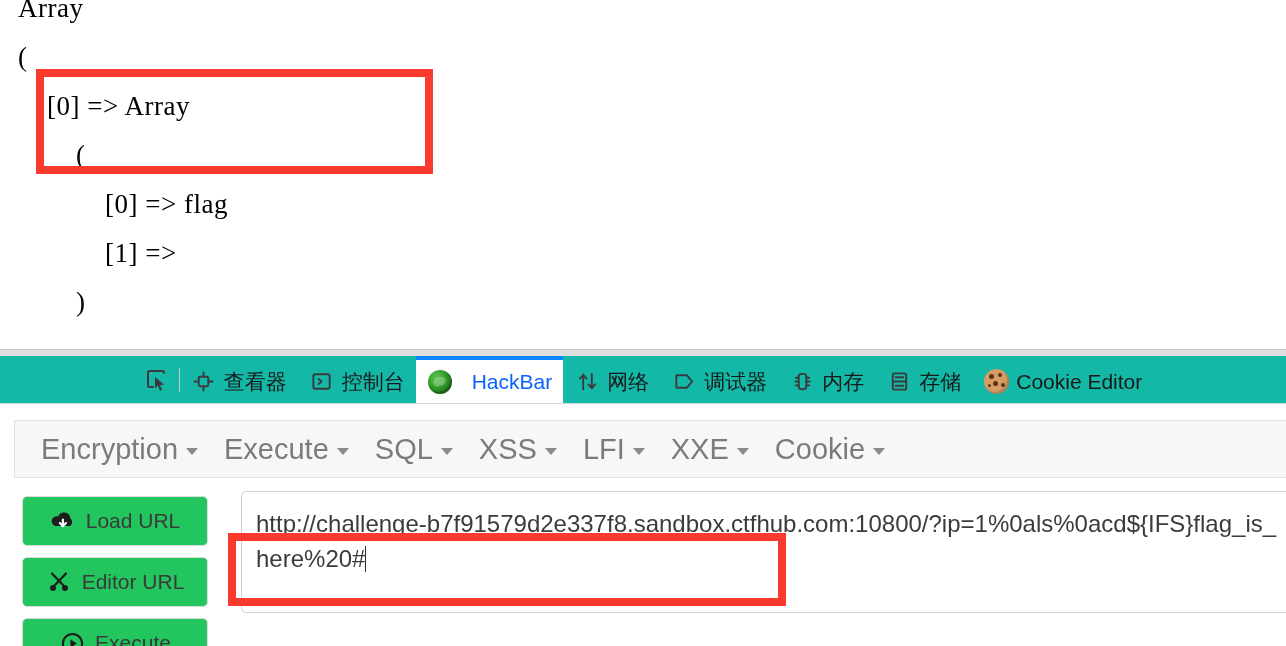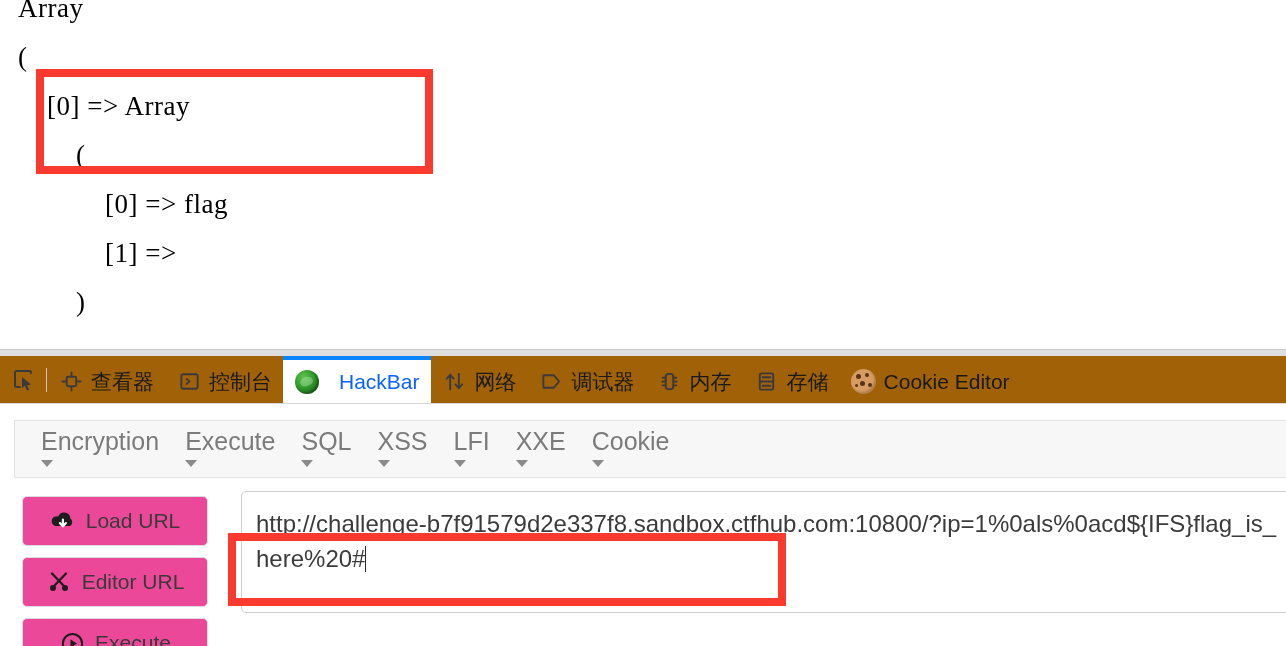--- a/index.html
+++ b/index.html
@@ -52,26 +52,27 @@
     background: #dedede;
     border-top: 1px solid #c9c9c9;
     box-sizing: border-box;
   }
 
   
   #devtools-toolbar {
     position: absolute;
     left: 0; top: 356px;
     width: 1286px; height: 48px;
-    background: #a16207;
+    background: #14b8a6;
     border-bottom: 1px solid #d7d7db;
     box-sizing: border-box;
     display: flex;
     align-items: stretch;
     overflow: hidden;
+    justify-content: center;
   }
   .dt-picker {
     display: flex; align-items: center; justify-content: center;
     width: 46px; height: 100%;
     flex: 0 0 auto;
   }
   .dt-sep {
     width: 1px; height: 24px;
     align-self: center;
     background: #c5c5c8;
@@ -145,26 +146,25 @@
     border: 1px solid #e2e2e2;
     border-right: none;
     box-sizing: border-box;
     display: flex;
     align-items: center;
     padding-left: 18px;
     gap: 10px;
   }
   .hb-menu {
     display: flex; align-items: baseline; gap: 8px;
-    font-size: 25px;
+    font-size: 29px;
     color: #7b7b7b;
     padding: 2px 8px;
     font-family: "Liberation Sans", sans-serif;
     white-space: nowrap;
-    flex-direction: column;
   }
   .caret {
     width: 0; height: 0;
     border-left: 6px solid transparent;
     border-right: 6px solid transparent;
     border-top: 7px solid #8a8a8a;
     display: inline-block;
     position: relative; top: -4px;
   }
 
@@ -173,21 +173,21 @@
     position: absolute;
     left: 22px; top: 92px;
     width: 186px;
     display: flex; flex-direction: column;
     gap: 11px;
   }
   .hb-btn {
     height: 50px;
     border: 1px solid #dcdcdc;
     border-radius: 5px;
-    background: #ec4899;
+    background: #22c55e;
     display: flex; align-items: center; justify-content: center;
     gap: 10px;
     font-size: 21px;
     color: #3a3a3a;
     box-sizing: border-box;
     font-family: "Liberation Sans", sans-serif;
   }
   .hb-btn-ico { display:flex; align-items:center; justify-content:center; width:26px; height:26px; }
 
   

